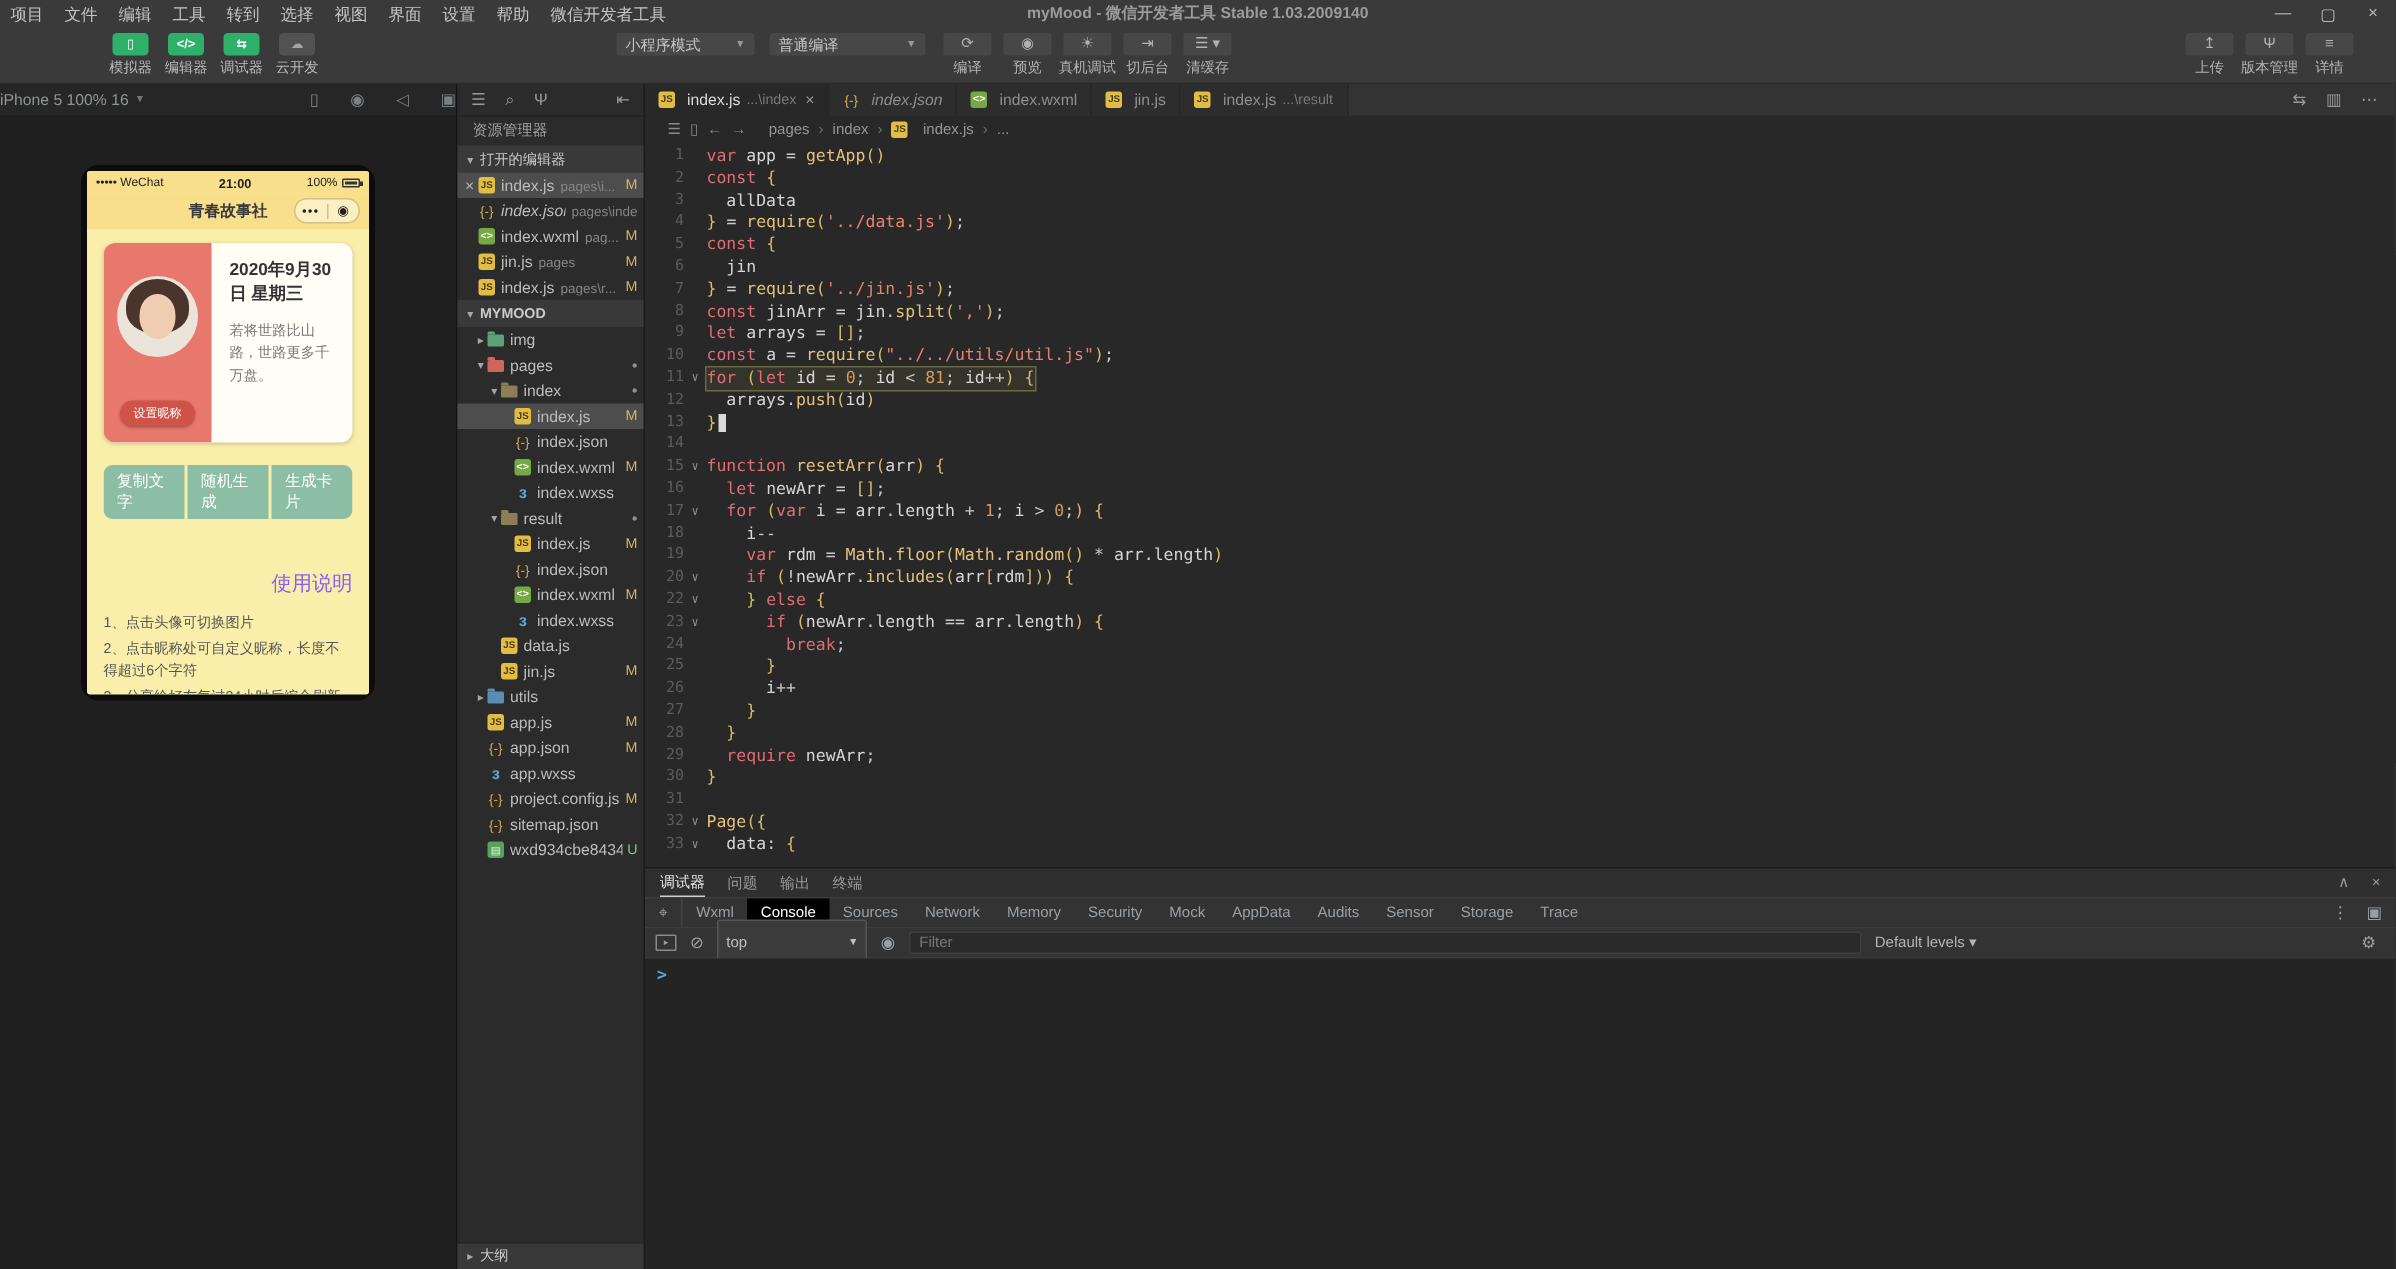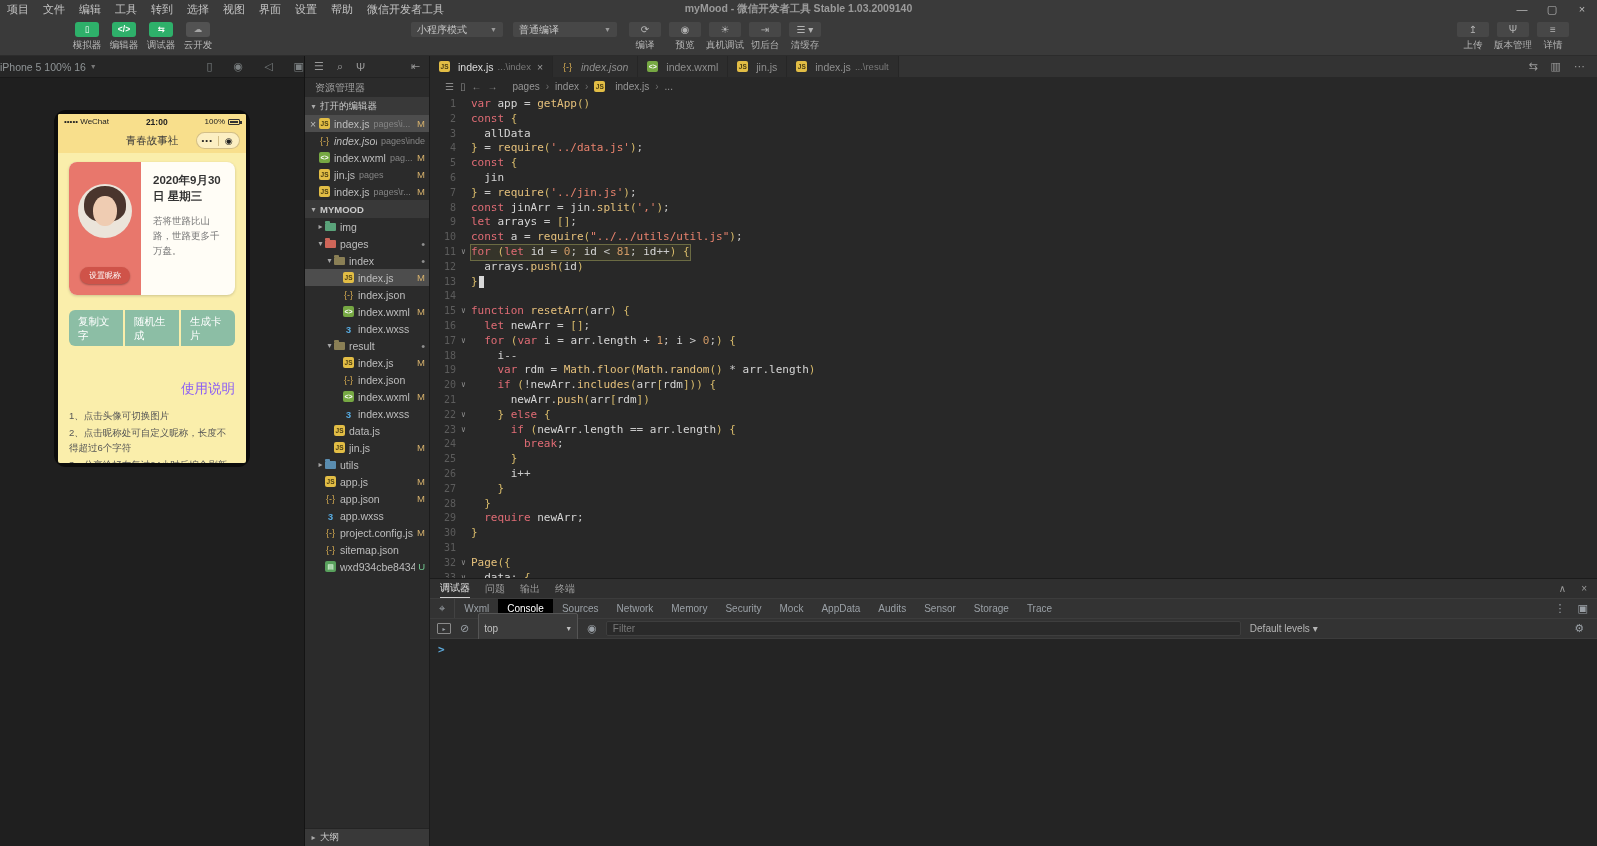--- a/index.html
+++ b/index.html
@@ -46,21 +46,21 @@
   .stage { flex:1; position:relative; }
   .phone { position:absolute; left:54px; top:32px; width:196px; height:357px; background:#0c0c0c;
     border-radius:12px; padding:4px; }
   .screen { width:100%; height:100%; border-radius:2px; overflow:hidden; background:#faeeab; display:flex; flex-direction:column; }
   .p-status { height:15px; background:#f8df8c; display:flex; align-items:center; padding:0 6px; font-size:8px; color:#222; }
   .p-status .mid { flex:1; text-align:center; font-weight:bold; font-size:8.5px; }
   .batt { width:12px; height:6px; border:1px solid #333; border-radius:1px; position:relative; display:inline-block; margin-left:3px; }
   .batt::before { content:''; position:absolute; inset:1px; background:#333; }
   .batt::after { content:''; position:absolute; right:-3px; top:1px; width:2px; height:3px; background:#333; }
   .p-nav { height:24px; background:#f8df8c; position:relative; display:flex; align-items:center; justify-content:center;
-    font-size:10.5px; color:#3a3a3a; font-weight:normal; flex-shrink:0; }
+    font-size:10.5px; color:#3a3a3a; font-weight:bold; flex-shrink:0; }
   .capsule { position:absolute; right:6px; top:3px; width:44px; height:17px; border:1px solid rgba(150,120,50,.4);
     background:rgba(255,252,238,.55); border-radius:9px; display:flex; align-items:center; color:#222; }
   .capsule .dots { flex:1; text-align:center; font-size:8px; letter-spacing:1px; }
   .capsule .sep { width:1px; height:10px; background:rgba(150,120,50,.4); }
   .capsule .tgt { flex:1; text-align:center; font-size:9px; }
   .p-body { flex:1; padding:9px 11px 0; overflow:hidden; }
   .p-card { display:flex; height:133px; border-radius:8px; overflow:hidden; background:#fffdf6; box-shadow:0 1px 3px rgba(0,0,0,.18); }
   .p-card-left { width:72px; background:#e8776c; position:relative; flex-shrink:0; }
   .avatar { position:absolute; left:50%; top:22px; transform:translateX(-50%); width:54px; height:54px;
     border-radius:50%; background:#ebe4da; overflow:hidden; }
@@ -639,25 +639,20 @@
             <span class="ln">19</span>
             <span class="fold"></span>
             <span class="lc"><span class="t-k">    var </span><span class="t-v">rdm </span><span class="t-o">= </span><span class="t-m">Math</span><span class="t-o">.</span><span class="t-f">floor</span><span class="t-b">(</span><span class="t-m">Math</span><span class="t-o">.</span><span class="t-f">random</span><span class="t-b">() </span><span class="t-o">* </span><span class="t-v">arr</span><span class="t-o">.</span><span class="t-v">length</span><span class="t-b">)</span></span>
           </div>
           <div class="cl">
             <span class="ln">20</span>
             <span class="fold">∨</span>
             <span class="lc"><span class="t-k">    if </span><span class="t-b">(</span><span class="t-o">!</span><span class="t-v">newArr</span><span class="t-o">.</span><span class="t-f">includes</span><span class="t-b">(</span><span class="t-v">arr</span><span class="t-b">[</span><span class="t-v">rdm</span><span class="t-b">])) {</span></span>
           </div>
           <div class="cl">
-            <span class="ln">21</span>
-            <span class="fold"></span>
-            <span class="lc"><span class="t-v">      newArr</span><span class="t-o">.</span><span class="t-f">push</span><span class="t-b">(</span><span class="t-v">arr</span><span class="t-b">[</span><span class="t-v">rdm</span><span class="t-b">])</span></span>
-          </div>
-          <div class="cl">
             <span class="ln">22</span>
             <span class="fold">∨</span>
             <span class="lc"><span class="t-b">    } </span><span class="t-k">else </span><span class="t-b">{</span></span>
           </div>
           <div class="cl">
             <span class="ln">23</span>
             <span class="fold">∨</span>
             <span class="lc"><span class="t-k">      if </span><span class="t-b">(</span><span class="t-v">newArr</span><span class="t-o">.</span><span class="t-v">length </span><span class="t-o">== </span><span class="t-v">arr</span><span class="t-o">.</span><span class="t-v">length</span><span class="t-b">) {</span></span>
           </div>
           <div class="cl">

